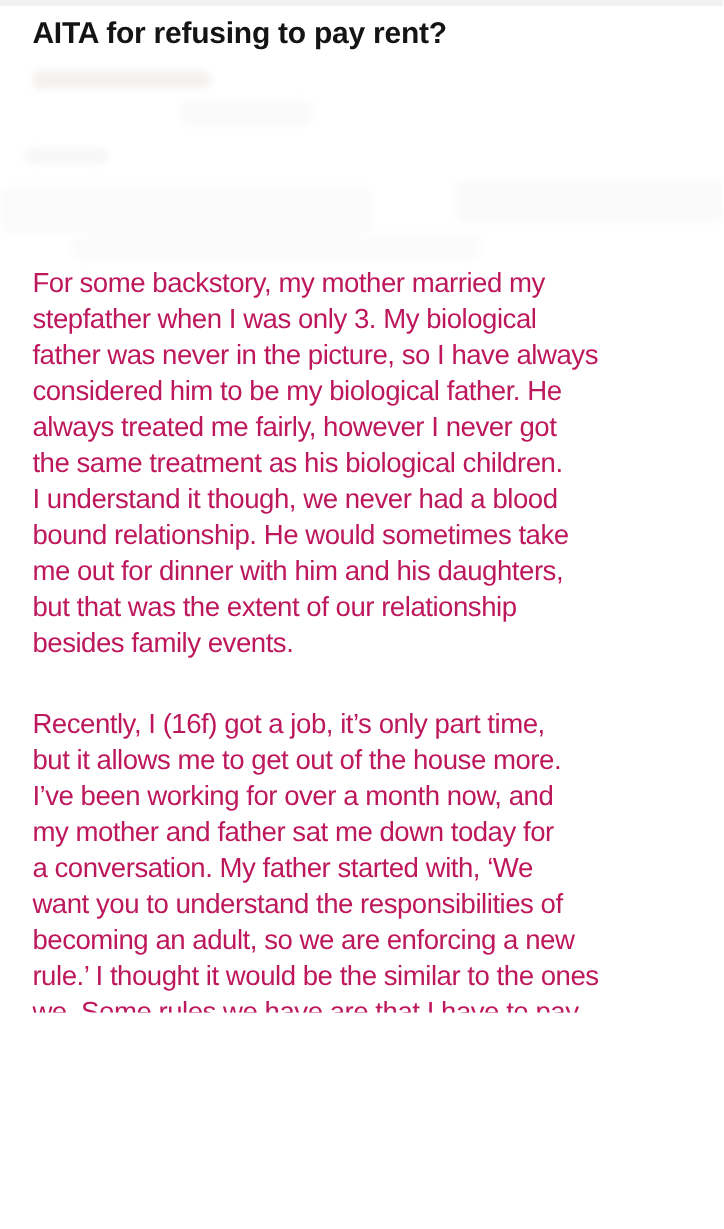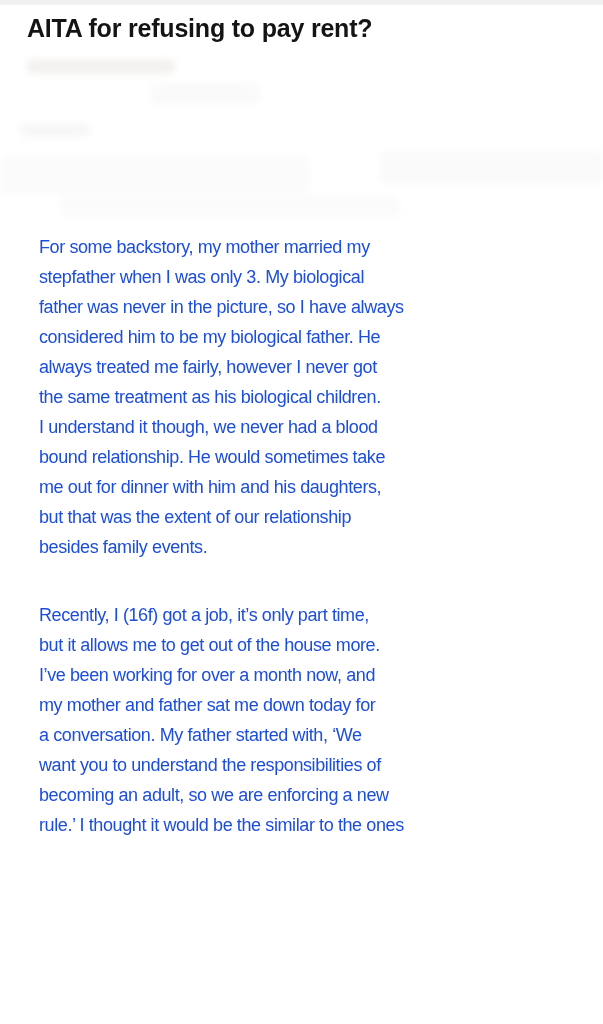--- a/index.html
+++ b/index.html
@@ -41,26 +41,26 @@
   .smudge.s2 { left: 150px; top: 28px;  width: 110px; height: 22px; background: #fafafa; }
   .smudge.s3 { left: 20px;  top: 68px;  width: 70px;  height: 14px; background: #f7f7f7; }
   .smudge.s4 { left: 0px;   top: 100px; width: 310px; height: 40px; background: #fbfbfb; }
   .smudge.s5 { left: 380px; top: 95px;  width: 223px; height: 35px; background: #fafafa; }
   .smudge.s6 { left: 60px;  top: 140px; width: 340px; height: 22px; background: #fbfbfb; }
   .post-body {
     position: absolute;
     top: 220px; left: 27px; right: 2px;
   }
   .post-paragraph {
-    margin: 12px;
-    font-size: 18px;
+    margin: 0;
+    font-size: 23px;
     line-height: 30px;
     font-weight: 400;
     letter-spacing: -0.4px;
-    color: #1d4ed8;
+    color: #be185d;
     white-space: pre;  
   }
   .post-paragraph + .post-paragraph { margin-top: 38px; }
 </style>
 </head>
 <body>
 
 <div class="page">
 
   <div class="top-strip"></div>

